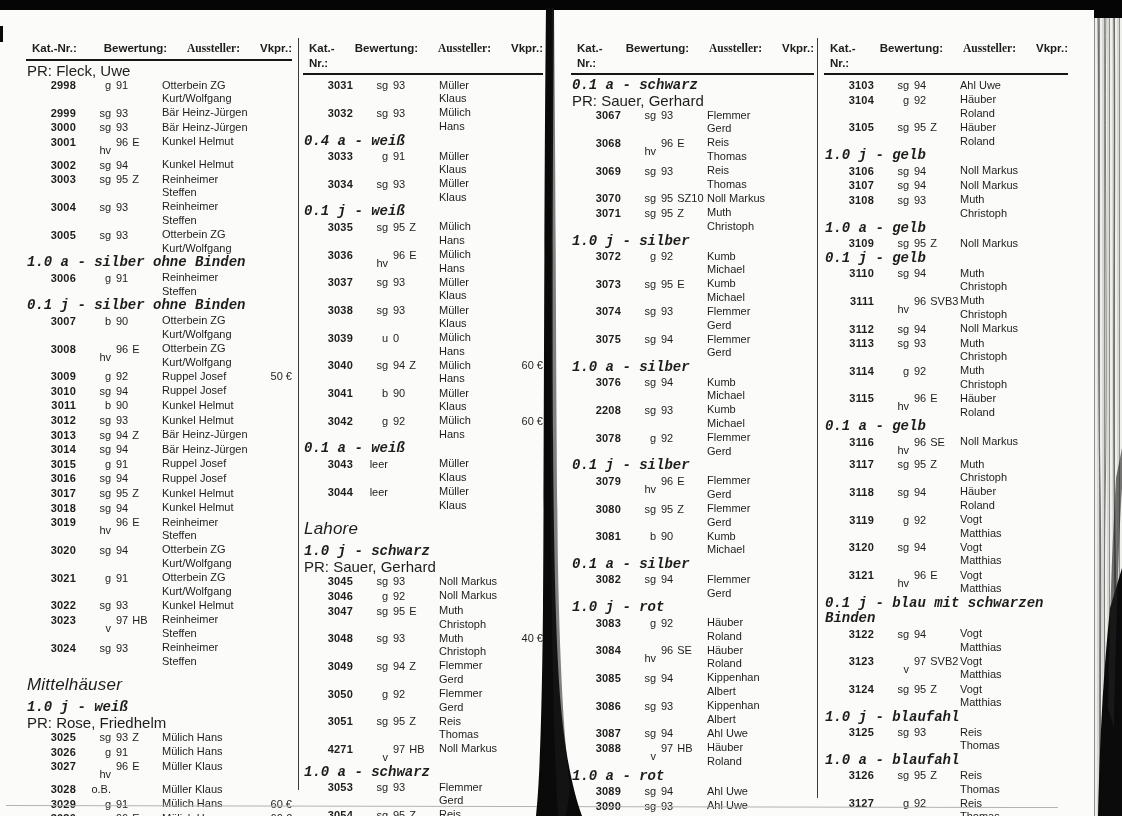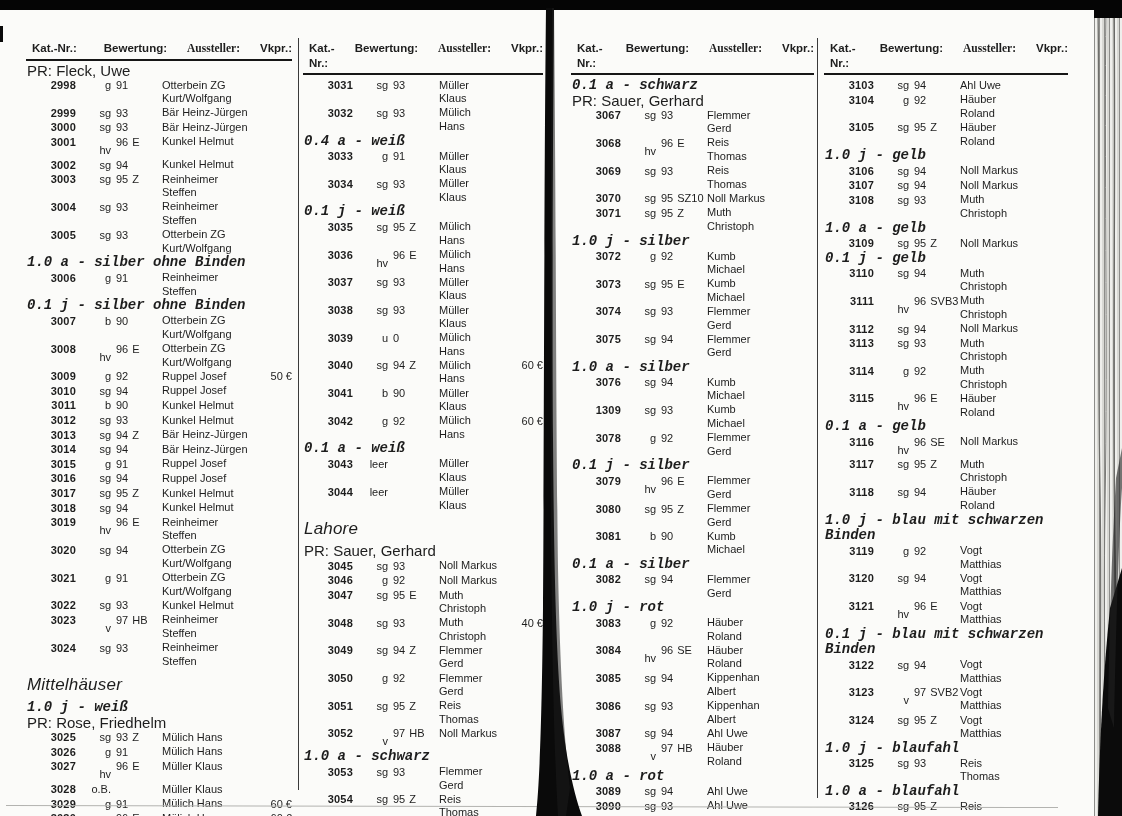--- a/index.html
+++ b/index.html
@@ -455,20 +455,21 @@
   </div>
 
   <div class="row">
     <span class="nr">3044</span>
     <span class="gr">leer</span>
     <span class="scx"><span class="sc"></span><span class="sx"></span></span>
     <span class="ex">Müller Klaus</span>
     <span class="pr"></span>
   </div>
 <div class="section">Lahore</div>
+      <div class="group">1.0 j - schwarz</div>
       <div class="judge">PR: Sauer, Gerhard</div>
   <div class="row">
     <span class="nr">3045</span>
     <span class="gr">sg</span>
     <span class="scx"><span class="sc">93</span><span class="sx"></span></span>
     <span class="ex">Noll Markus</span>
     <span class="pr"></span>
   </div>
 
   <div class="row">
@@ -513,21 +514,21 @@
 
   <div class="row">
     <span class="nr">3051</span>
     <span class="gr">sg</span>
     <span class="scx"><span class="sc">95</span><span class="sx">Z</span></span>
     <span class="ex">Reis Thomas</span>
     <span class="pr"></span>
   </div>
 
   <div class="row hv">
-    <span class="nr">3052</span>
+    <span class="nr">4271</span>
     <span class="gr">v</span>
     <span class="scx"><span class="sc">97</span><span class="sx">HB</span></span>
     <span class="ex">Noll Markus</span>
     <span class="pr"></span>
   </div>
 <div class="group">1.0 a - schwarz</div>
   <div class="row">
     <span class="nr">3053</span>
     <span class="gr">sg</span>
     <span class="scx"><span class="sc">93</span><span class="sx"></span></span>
@@ -635,21 +636,21 @@
 <div class="group">1.0 a - silber</div>
   <div class="row">
     <span class="nr">3076</span>
     <span class="gr">sg</span>
     <span class="scx"><span class="sc">94</span><span class="sx"></span></span>
     <span class="ex">Kumb Michael</span>
     <span class="pr"></span>
   </div>
 
   <div class="row">
-    <span class="nr">1309</span>
+    <span class="nr">2208</span>
     <span class="gr">sg</span>
     <span class="scx"><span class="sc">93</span><span class="sx"></span></span>
     <span class="ex">Kumb Michael</span>
     <span class="pr"></span>
   </div>
 
   <div class="row">
     <span class="nr">3078</span>
     <span class="gr">g</span>
     <span class="scx"><span class="sc">92</span><span class="sx"></span></span>
@@ -890,21 +891,20 @@
     <span class="pr"></span>
   </div>
 
   <div class="row">
     <span class="nr">3118</span>
     <span class="gr">sg</span>
     <span class="scx"><span class="sc">94</span><span class="sx"></span></span>
     <span class="ex">Häuber Roland</span>
     <span class="pr"></span>
   </div>
-<div class="group">1.0 j - blau mit schwarzen Binden</div>
   <div class="row">
     <span class="nr">3119</span>
     <span class="gr">g</span>
     <span class="scx"><span class="sc">92</span><span class="sx"></span></span>
     <span class="ex">Vogt Matthias</span>
     <span class="pr"></span>
   </div>
 
   <div class="row">
     <span class="nr">3120</span>

